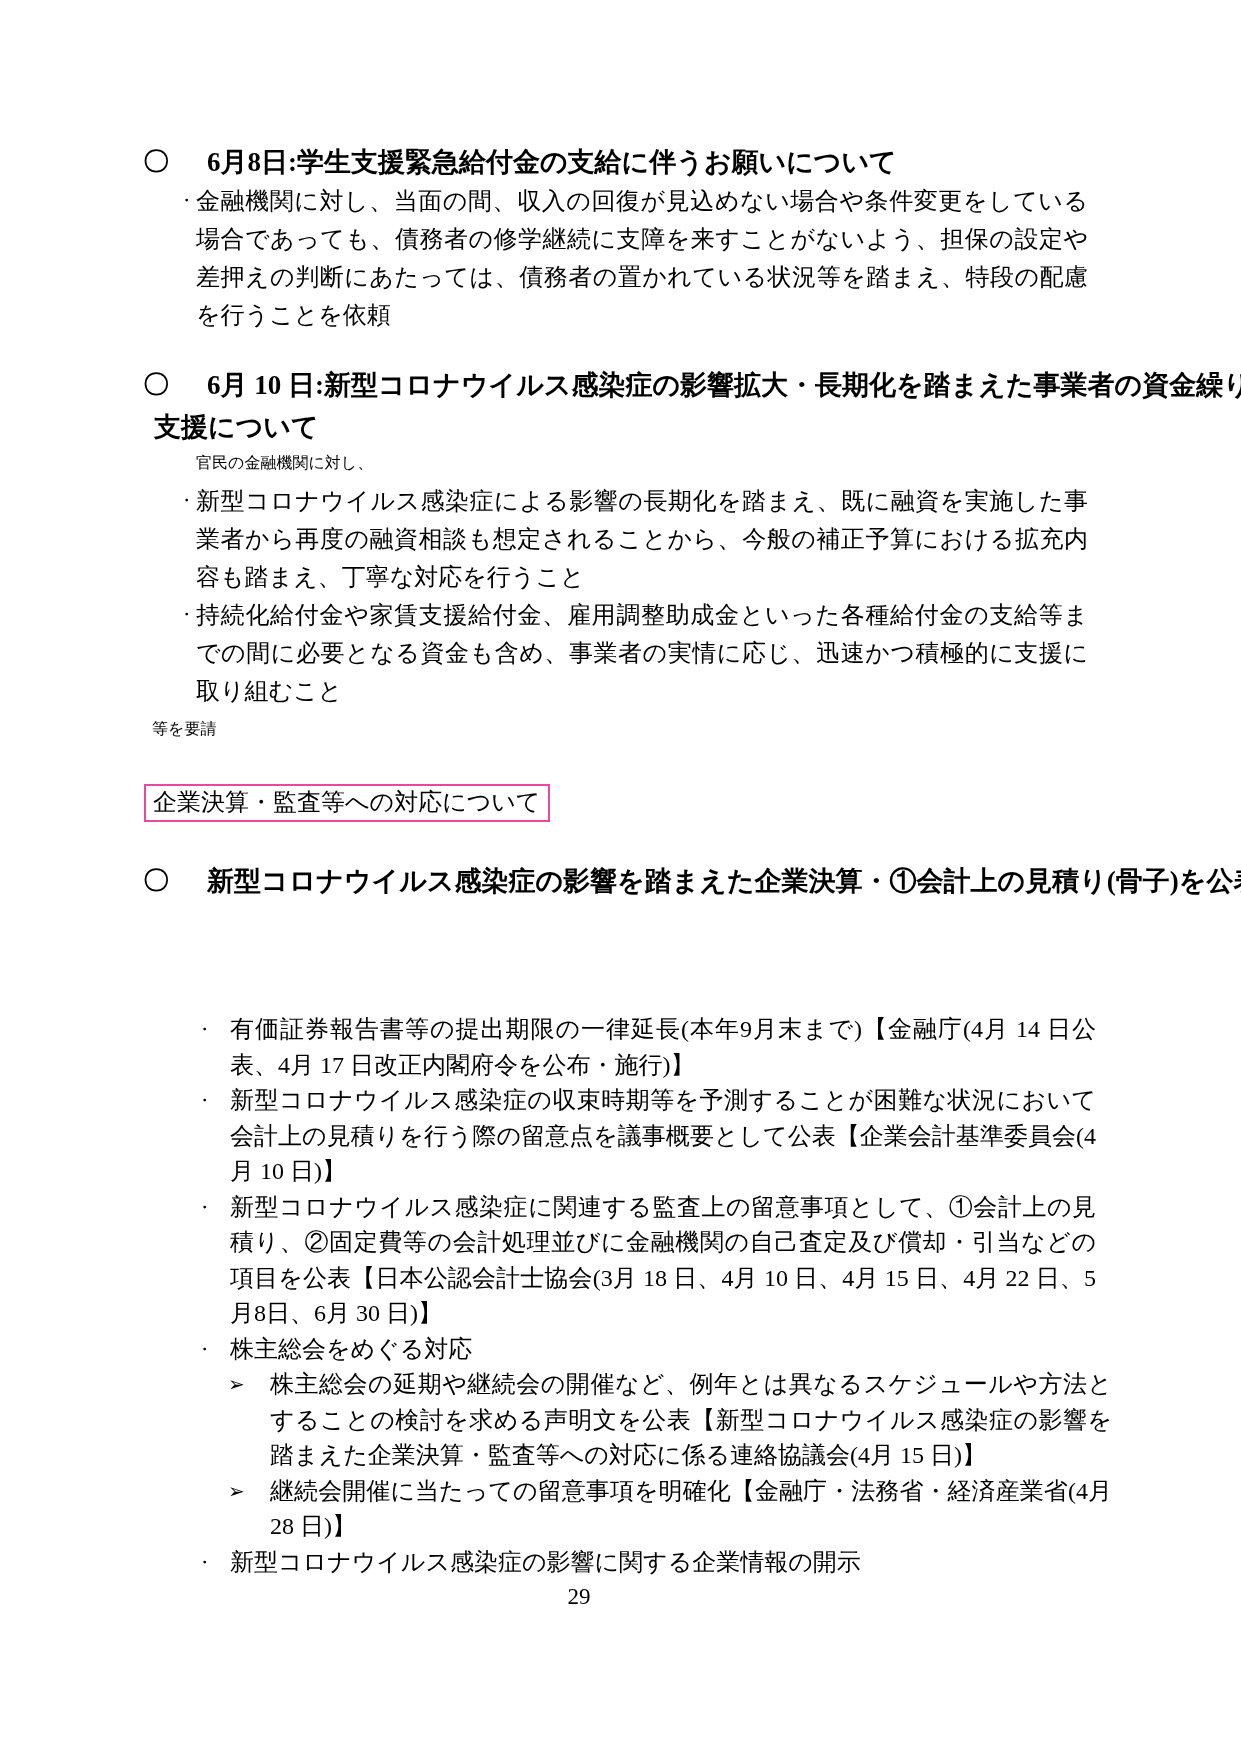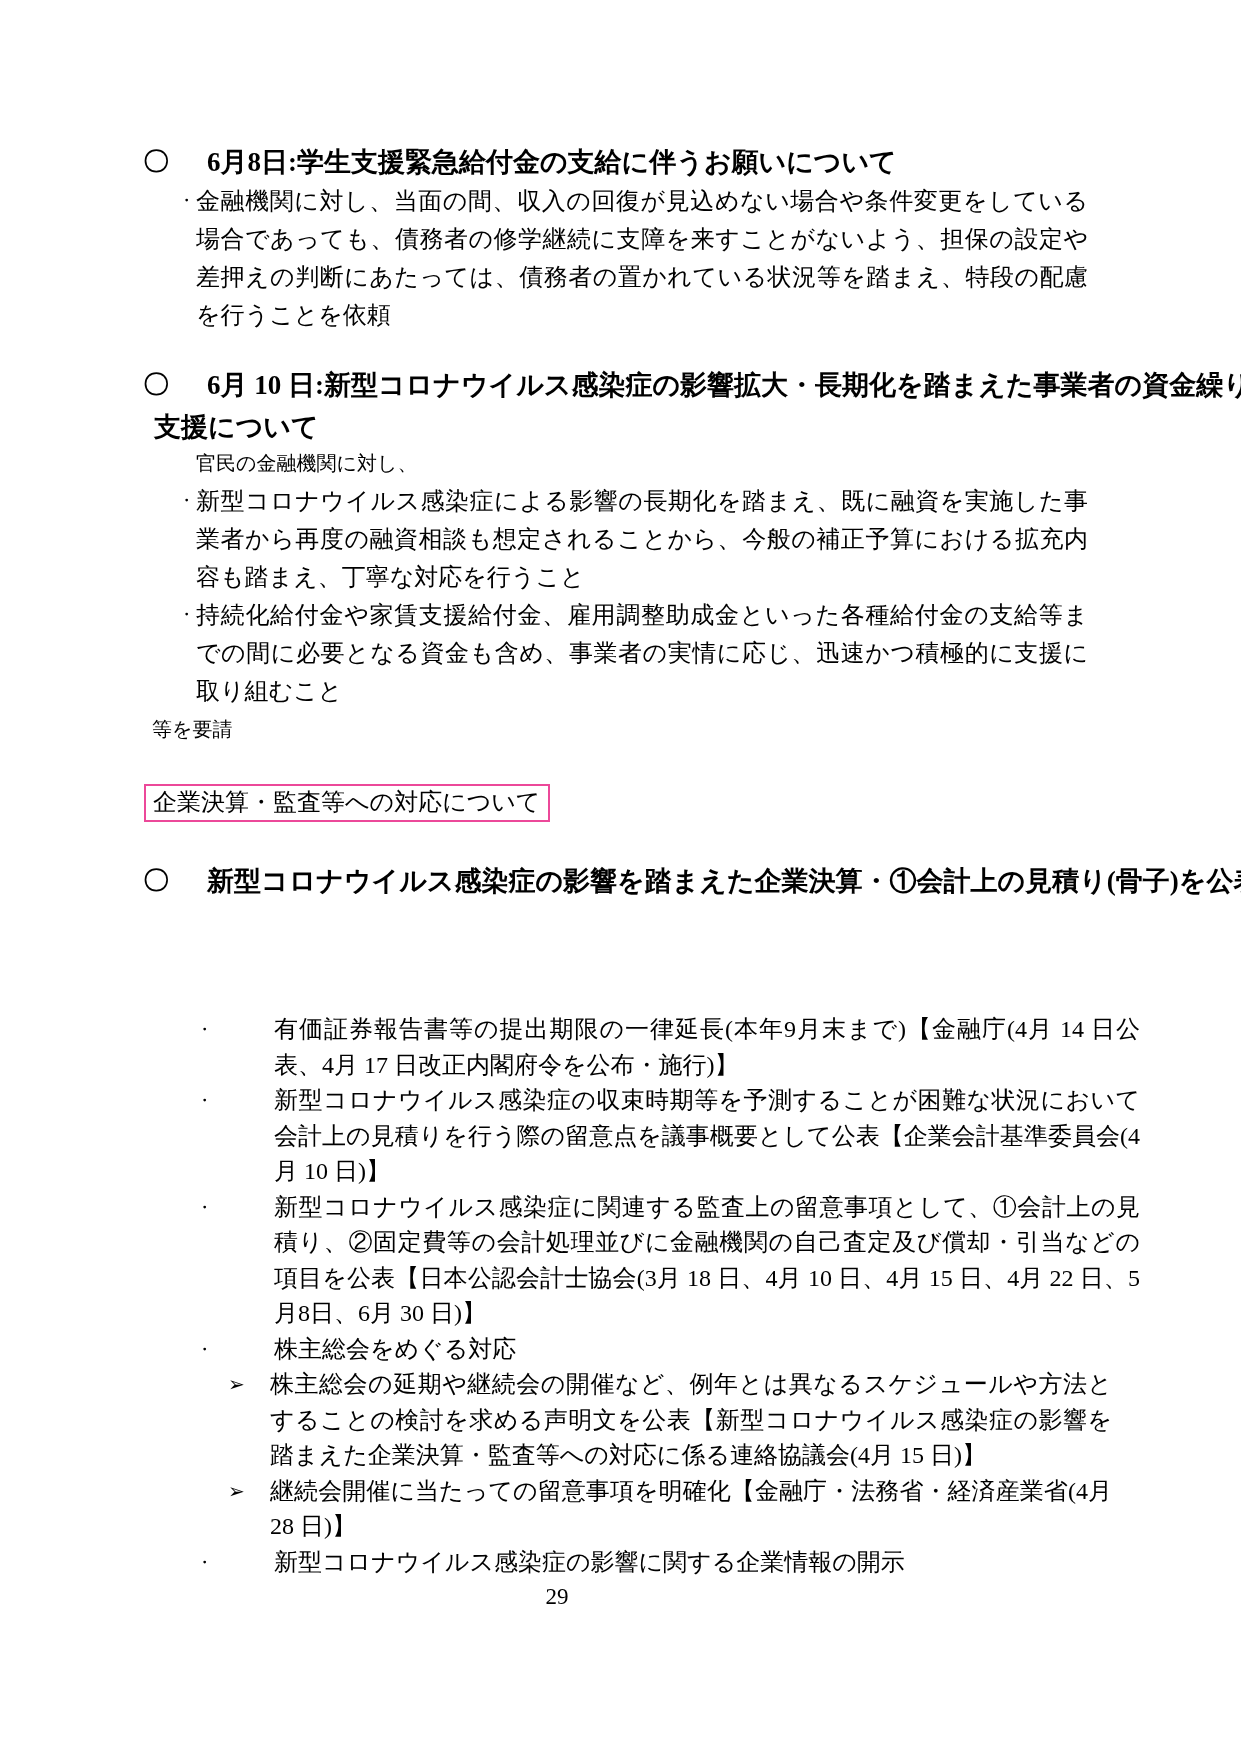--- a/index.html
+++ b/index.html
@@ -19,21 +19,21 @@
   .hd{font-size:27px;font-weight:bold;line-height:42px;}
   .hd-row{display:flex;}
   .hd .mk{flex:0 0 40px;font-size:26px;font-weight:bold;}
   .hd .tx{white-space:nowrap;margin-left:24px;}
   #h1{left:143px;top:141px;}
   #h2{left:143px;top:364px;}
   #h2 .l2{margin-left:11px;}
   #h3{left:143px;top:860px;}
 
   
-  .bd{font-size:20px;line-height:38px;}
+  .bd{font-size:16px;line-height:38px;}
 
   
   .s1li{display:flex;font-size:24px;line-height:38px;}
   .s1li .bm{flex:0 0 18px;font-size:17px;}
   .s1li .bt{width:892px;text-align:justify;}
   #para1{left:178px;top:182px;}
   #liA{left:178px;top:482px;}
   #liB{left:178px;top:596px;}
   #intro{left:196px;top:444px;}
   #closing{left:152px;top:710px;}
@@ -47,27 +47,27 @@
     display:inline-block;
   }
 
   
   #para2{left:154px;top:894px;width:952px;text-align:justify;}
 
   
   #list2{left:0;top:1012px;font-size:24px;line-height:35.5px;}
   .l2{display:flex;margin-left:196px;}
   .l2 .bm{flex:0 0 34px;font-size:17px;}
-  .l2 .bt{width:866px;text-align:justify;margin-left:44px;}
+  .l2 .bt{width:866px;text-align:justify;}
   .l2s{display:flex;margin-left:228px;}
   .l2s .bm{flex:0 0 42px;font-size:20px;}
   .l2s .bt{width:842px;text-align:justify;}
 
   
-  #pagenum{left:0;top:1582px;width:1114px;text-align:center;font-size:23px;line-height:30px;}
+  #pagenum{left:0;top:1582px;width:1114px;text-align:center;font-size:23px;line-height:30px;padding-left:22px;}
 </style>
 </head>
 <body>
 
 <div class="page">
 
   <div class="abs hd hd-row" id="h1">
     <span class="mk">〇</span>
     <span class="tx">6月8日:学生支援緊急給付金の支給に伴うお願いについて</span>
   </div>

